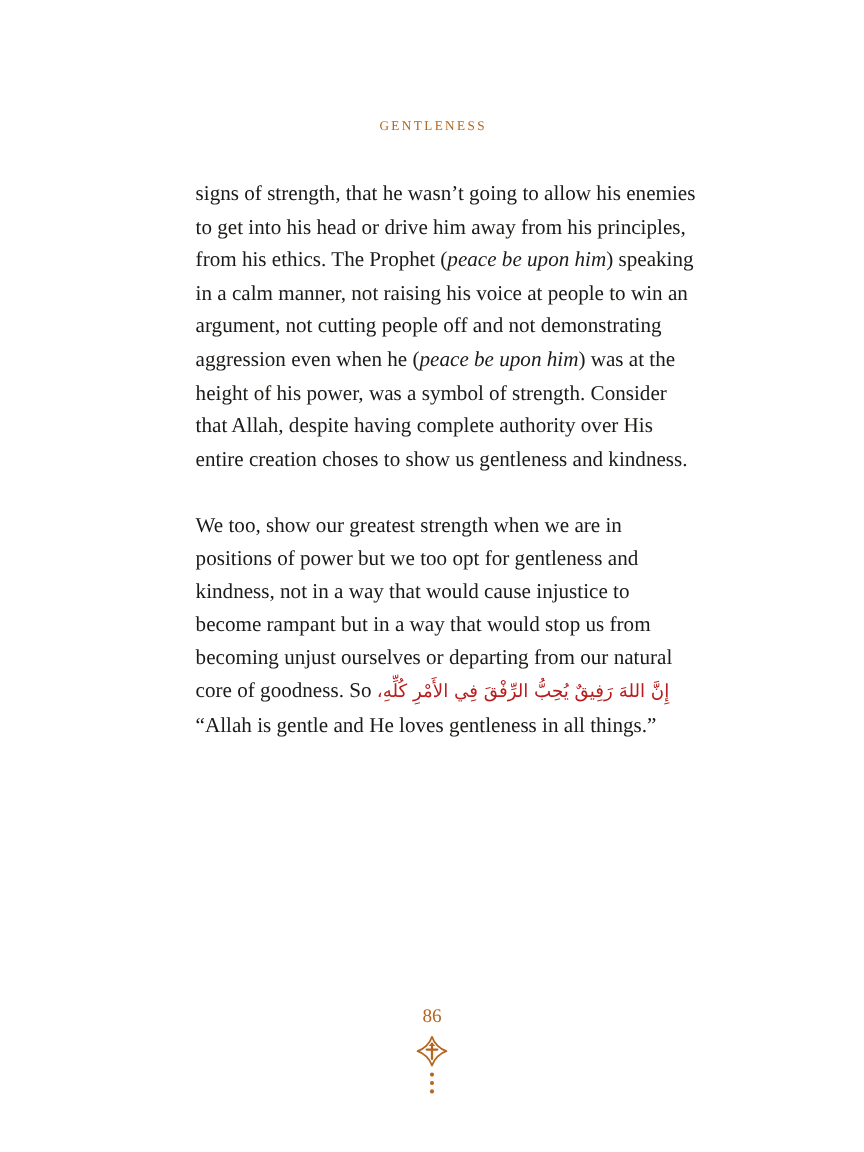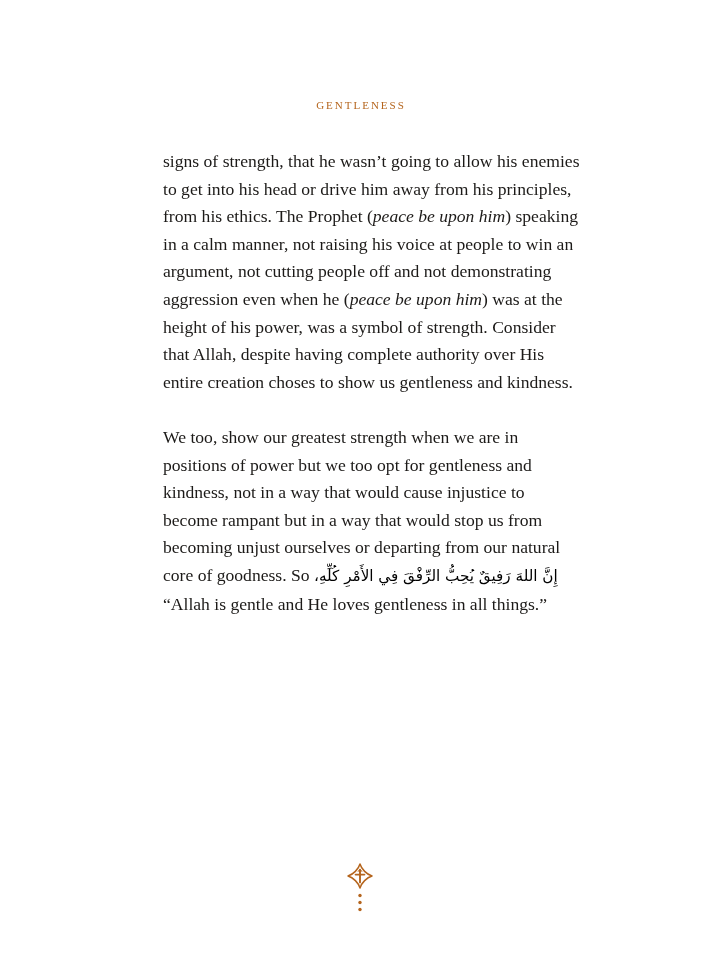--- a/index.html
+++ b/index.html
@@ -66,21 +66,21 @@
     font-style: italic;
   }
 
   
   .arabic {
     direction: rtl;
     unicode-bidi: isolate;
     font-family: "DejaVu Sans", "Liberation Sans", sans-serif;
     font-size: 15.2px;
     line-height: 27.6px;
-    color: #000000;
+    color: #b91c1c;
     white-space: nowrap;
   }
 
   
   .folio {
     position: absolute;
     top: 838px;
     left: 0;
     width: 720px;
     text-align: center;
@@ -110,20 +110,21 @@
 
   <div class="textblock">
 
     <p class="para"><span>signs of strength, that he wasn’t going to allow his enemies to get into his head or drive him away from his principles, from his ethics. The Prophet (</span><em class="italic">peace be upon him</em><span>) speaking in a calm manner, not raising his voice at people to win an argument, not cutting people off and not demonstrating aggression even when he (</span><em class="italic">peace be upon him</em><span>) was at the height of his power, was a symbol of strength. Consider that Allah, despite having complete authority over His entire creation choses to show us gentleness and kindness.</span></p>
 
     <p class="para"><span>We too, show our greatest strength when we are in positions of power but we too opt for gentleness and kindness, not in a way that would cause injustice to become rampant but in a way that would stop us from becoming unjust ourselves or departing from our natural core of goodness. So </span><span class="arabic">إِنَّ اللهَ رَفِيقٌ يُحِبُّ الرِّفْقَ فِي الأَمْرِ كُلِّهِ،</span> <span>“Allah is gentle and He loves gentleness in all things.”</span></p>
 
 
   </div>
 
+  <div class="folio">86</div>
 
   <div class="ornament">
     <svg width="28" height="54" viewBox="0 0 28 54" aria-hidden="true">
 
       <path d="M14 2
                C15.6 7.3 20.7 12.4 26 14
                C20.7 15.6 15.6 20.7 14 26
                C12.4 20.7 7.3 15.6 2 14
                C7.3 12.4 12.4 7.3 14 2 Z" fill="none" stroke="#b5651d" stroke-width="1.5" stroke-linejoin="round"></path>
 

